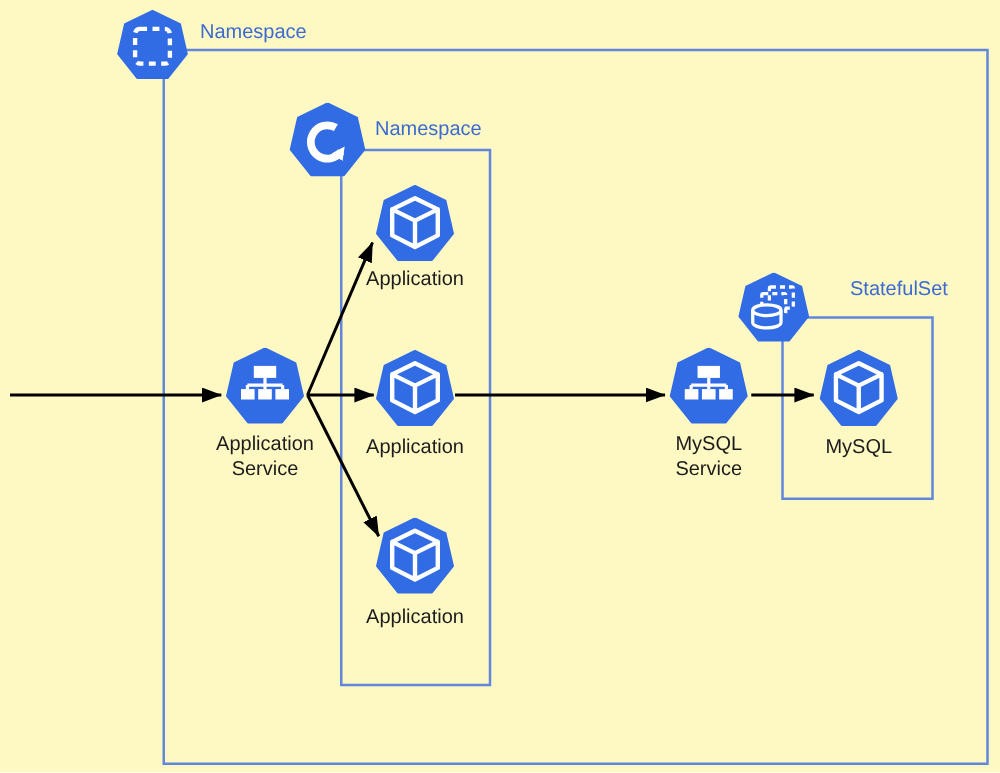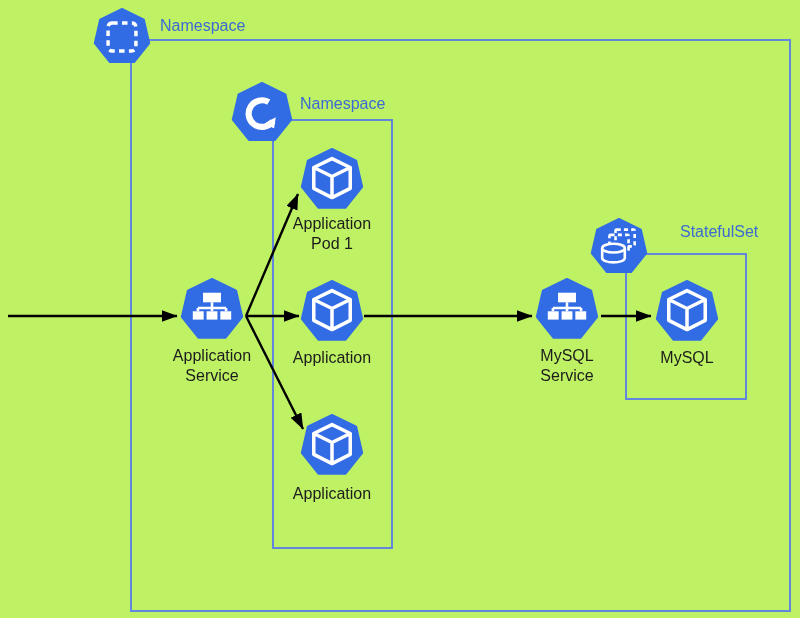--- a/index.html
+++ b/index.html
@@ -1,17 +1,17 @@
 <!DOCTYPE html>
 <html><head>
 <meta charset="utf-8">
 <style>
   html,body{margin:0;padding:0;background:#ffffff;}
   .stage{
-    position:relative;width:800px;height:618px;background:#bef264;
+    position:relative;width:800px;height:618px;background:#fef9c3;
     font-family:"Liberation Sans", sans-serif;overflow:hidden;
   }
   
   .gbox{position:absolute;border:2px solid #6186db;box-sizing:border-box;background:transparent;}
   .gbox-label{
     position:absolute;font-size:16px;font-weight:400;color:#3b6ad3;
     white-space:nowrap;line-height:18px;
   }
   .gicon{position:absolute;z-index:3;}
   
@@ -106,21 +106,20 @@
       <span>Service</span>
     </div>
   </div>
 
   <div>
     <svg class="node-icon" style="left:300px;top:148px;" width="64" height="64" viewBox="0 0 100 100">
         <use href="#k8s-pod"></use>
       </svg>
     <div class="node-label" style="left:262px;top:214px;">
       <span>Application</span>
-      <span>Pod 1</span>
     </div>
   </div>
 
   <div>
     <svg class="node-icon" style="left:300px;top:280px;" width="64" height="64" viewBox="0 0 100 100">
         <use href="#k8s-pod"></use>
       </svg>
     <div class="node-label" style="left:262px;top:348px;">
       <span>Application</span>
     </div>

